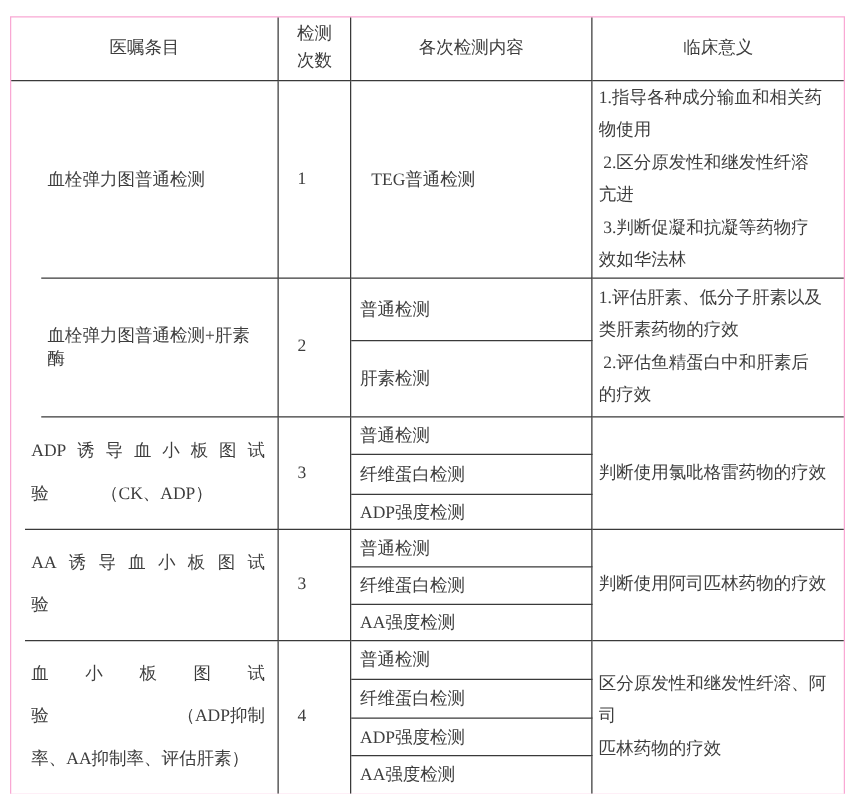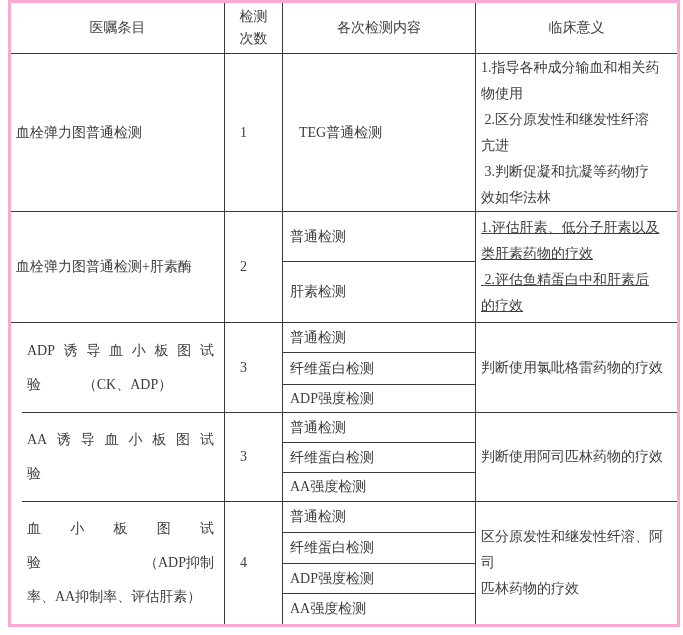--- a/index.html
+++ b/index.html
@@ -2,39 +2,39 @@
 <html><head>
 <meta charset="utf-8">
 <style>
   html,body{margin:0;padding:0;background:#ffffff;}
   body{
     width:683px;height:635px;position:relative;overflow:hidden;
     font-family:"Liberation Serif","DejaVu Serif",serif;
     color:#3d3d3d;font-size:14px;
   }
   .table{
-    position:absolute;left:8px;top:0;
+    position:absolute;left:8px;top:13px;
     width:666px;height:621px;
-    border:3px solid #f9a8d4;
+    border:1px solid #f9a8d4;
     display:grid;
     grid-template-columns:214px 58px 193px 201px;
     grid-template-rows:51px 158px 50px 61px 30px 32px 28px 30px 30px 29px 31px 31px 30px 30px;
     background:#ffffff;
   }
   .cell{
     border-right:1px solid #3a3a3a;
     border-bottom:1px solid #3a3a3a;
     box-sizing:border-box;
     display:flex;align-items:center;
     overflow:hidden;
   }
   .cell.lastcol{border-right:none;}
   .cell.lastrow{border-bottom:none;}
   .hd{justify-content:center;text-align:center;white-space:pre-line;line-height:22px;}
-  .c1{padding:0 10px 0 5px;}
+  .c1{padding:0 10px 0 5px;margin-left:24px;}
   .c1d{padding:0 10px 0 5px;margin-left:11px;}
   .c1d .inner{width:100%;}
   .dl{display:flex;justify-content:space-between;line-height:34px;width:100%;}
   .c2{justify-content:center;padding-right:20px;}
   .c3{padding-left:7px;}
   .c3.teg{padding-left:16px;}
   .c4{padding:0 4px 0 5px;}
   .c4 .inner{white-space:pre-wrap;line-height:26px;}
 </style>
 </head>
@@ -57,21 +57,21 @@
  2.区分原发性和继发性纤溶
 亢进
  3.判断促凝和抗凝等药物疗
 效如华法林</div>
     </div>
 
   <div class="cell c1" style="grid-row:3 / span 2;grid-column:1;">血栓弹力图普通检测+肝素酶</div>
   <div class="cell c2" style="grid-row:3 / span 2;grid-column:2;">2</div>
   <div class="cell c3" style="grid-row:3;grid-column:3;">普通检测</div>
   <div class="cell c3" style="grid-row:4;grid-column:3;">肝素检测</div>
-  <div class="cell c4 lastcol" style="grid-row:3 / span 2;grid-column:4;text-decoration:underline;">
+  <div class="cell c4 lastcol" style="grid-row:3 / span 2;grid-column:4;">
       <div class="inner">1.评估肝素、低分子肝素以及
 类肝素药物的疗效
  2.评估鱼精蛋白中和肝素后
 的疗效</div>
     </div>
 
   <div class="cell c1d" style="grid-row:5 / span 3;grid-column:1;">
       <div class="inner">
         <div class="dl">
           <span>ADP</span>

